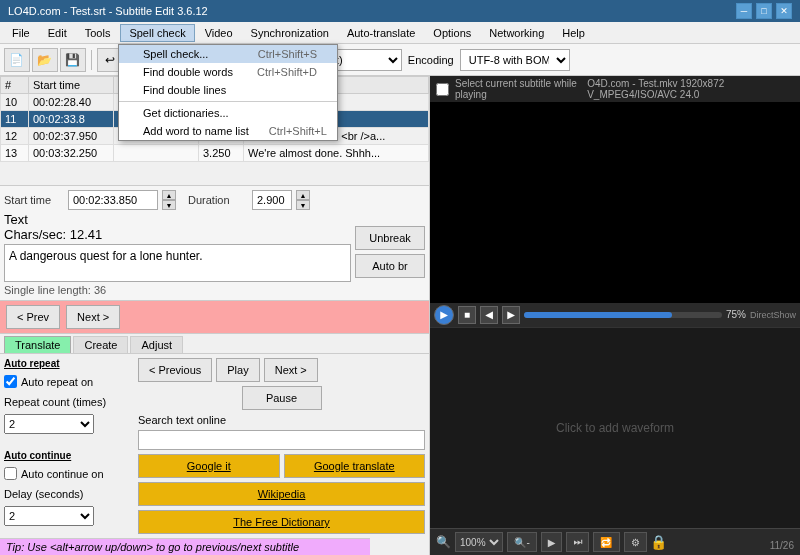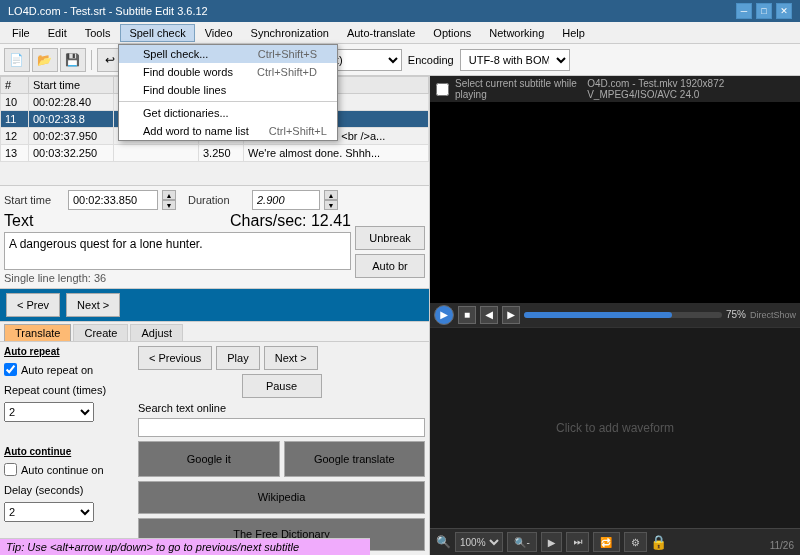--- a/index.html
+++ b/index.html
@@ -188,22 +188,23 @@
       height: 75px;
     }
     .text-box-container {
       flex: 1;
       display: flex;
       flex-direction: column;
     }
     .text-box-header {
       display: flex;
       justify-content: space-between;
-      font-size: 16px;
+      font-size: 13px;
       margin-bottom: 2px;
+      flex-direction: column;
     }
     textarea.subtitle-text {
       flex: 1;
       border: 1px solid #aaa;
       font-size: 12px;
       font-family: Arial, sans-serif;
       padding: 4px;
       resize: none;
       width: 100%;
     }
@@ -225,21 +226,21 @@
       display: flex; align-items: center; justify-content: center;
     }
 
     
     .nav-row {
       display: flex;
       align-items: center;
       padding: 4px 6px;
       gap: 6px;
       border-bottom: 1px solid #ccc;
-      background: #0369a1;
+      background: #fca5a5;
     }
     .nav-btn {
       height: 24px;
       padding: 0 10px;
       background: #e8e8e8;
       border: 1px solid #aaa;
       cursor: pointer;
       font-size: 11px;
     }
 
@@ -253,21 +254,21 @@
     }
     .tab {
       padding: 2px 10px;
       border: 1px solid #ccc;
       border-bottom: none;
       cursor: pointer;
       font-size: 11px;
       background: #e0e0e0;
     }
     .tab.active {
-      background: #fdba74;
+      background: #86efac;
       border-color: #aaa;
     }
 
     
     .translate-panel {
       flex: 1;
       display: flex;
       padding: 4px;
       gap: 4px;
       overflow: hidden;
@@ -305,26 +306,27 @@
       font-size: 11px;
     }
     .search-label { font-size: 11px; }
     .search-input {
       height: 20px;
       border: 1px solid #aaa;
       width: 100%;
       padding: 0 4px;
     }
     .full-btn {
-      height: 36px;
+      height: 24px;
       width: 100%;
-      background: #737373;
-      border: 1px solid #aaa;
-      cursor: pointer;
-      font-size: 11px;
+      background: #eab308;
+      border: 1px solid #aaa;
+      cursor: pointer;
+      font-size: 11px;
+      text-decoration: underline;
     }
 
     
     .tip-bar {
       position: absolute;
       bottom: 0;
       left: 0;
       right: 430px;
       background: #f0abfc;
       border-top: 1px solid #ccc;
@@ -577,21 +579,21 @@
 
     <div class="edit-area">
       <div class="edit-row">
         <span class="edit-label">Start time</span>
         <input class="edit-input" value="00:02:33.850" style="width: 90px;">
         <div class="spin-container">
           <div class="spin-btn">▲</div>
           <div class="spin-btn">▼</div>
         </div>
         <span class="edit-label" style="margin-left:8px;">Duration</span>
-        <input class="edit-input" value="2.900" style="width: 68px; font-style: italic;">
+        <input class="edit-input" value="2.900" style="width: 40px;">
         <div class="spin-container">
           <div class="spin-btn">▲</div>
           <div class="spin-btn">▼</div>
         </div>
       </div>
       <div class="edit-text-area">
         <div class="text-box-container">
           <div class="text-box-header">
             <span>Text</span>
             <span>Chars/sec: 12.41</span>
@@ -623,21 +625,21 @@
         <div class="checkbox-row">
           <input type="checkbox" checked="" style="">
           <span>Auto repeat on</span>
         </div>
         <div style="font-size:11px; margin-top:4px;">Repeat count (times)</div>
         <select style="width:90px; height:20px; font-size:11px; margin-top:2px;">
           <option>2</option>
           <option>3</option>
           <option>4</option>
         </select>
-        <div class="section-title" style="margin-top:20px;">Auto continue</div>
+        <div class="section-title" style="margin-top:12px;">Auto continue</div>
         <div class="checkbox-row">
           <input type="checkbox" style="">
           <span>Auto continue on</span>
         </div>
         <div style="font-size:11px; margin-top:4px;">Delay (seconds)</div>
         <select style="width:90px; height:20px; font-size:11px; margin-top:2px;">
           <option>2</option>
           <option>3</option>
           <option>5</option>
         </select>

